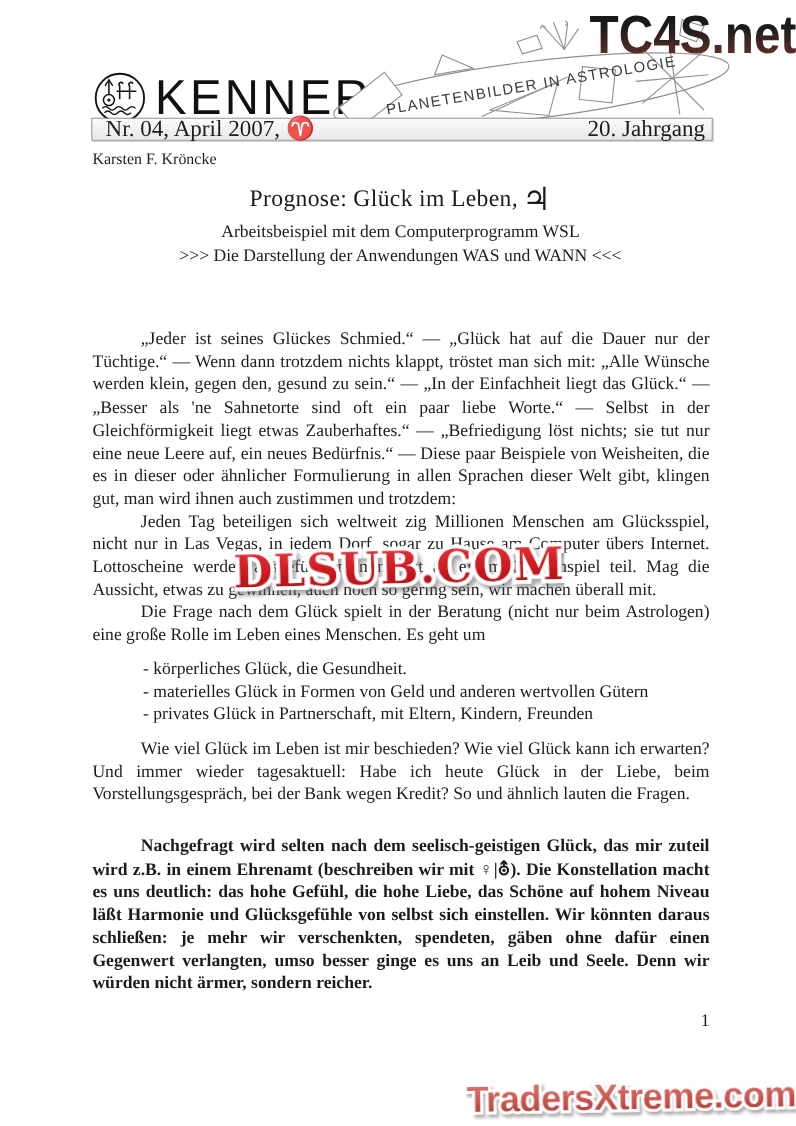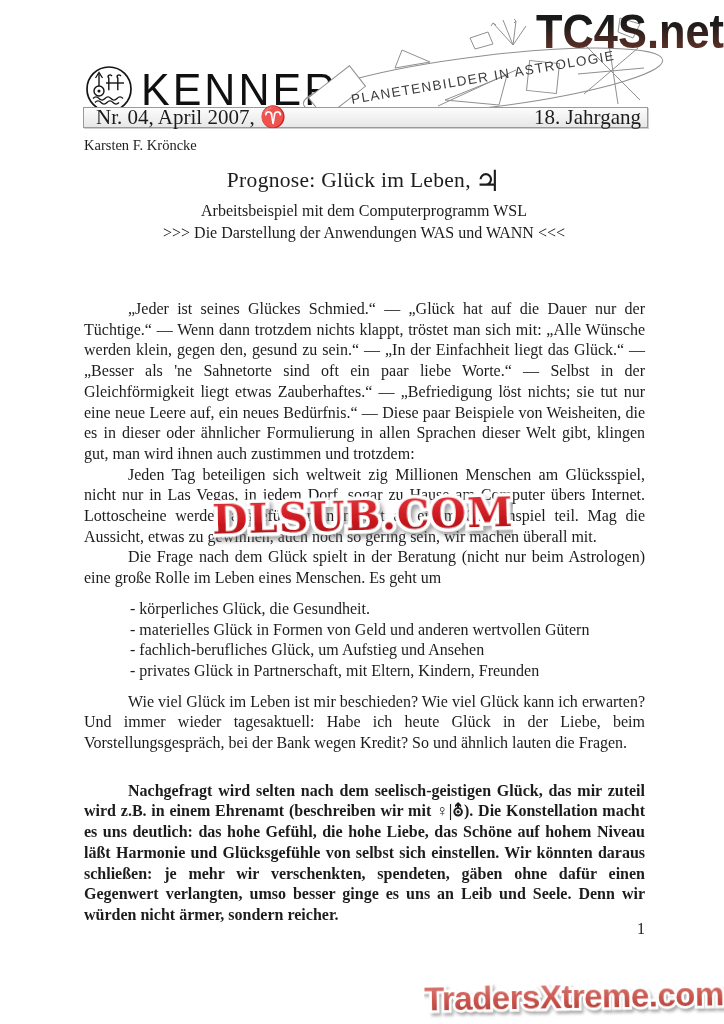--- a/index.html
+++ b/index.html
@@ -108,21 +108,21 @@
       <linearGradient id="tcgrad" x1="0" y1="0" x2="0" y2="1">
         <stop offset="0.35" stop-color="#1a1a1a"></stop>
         <stop offset="0.95" stop-color="#6f352a"></stop>
       </linearGradient>
     </defs>
     <text x="190" y="48" text-anchor="end" font-family="Liberation Sans, DejaVu Sans, sans-serif" font-weight="bold" font-size="49" textLength="188" lengthAdjust="spacingAndGlyphs" fill="url(#tcgrad)">TC4S.net</text>
   </svg>
 
   <div class="issue-bar">
     <span>Nr. 04, April 2007, ♈</span>
-    <span>18. Jahrgang</span>
+    <span>20. Jahrgang</span>
   </div>
 
   <div class="author">Karsten F. Kröncke</div>
 
   <div class="title-block">
     <h1 class="title"><span>Prognose: Glück im Leben,</span><span class="jupiter">♃</span></h1>
     <div class="subtitle">Arbeitsbeispiel mit dem Computerprogramm WSL</div>
     <div class="subtitle">&gt;&gt;&gt; Die Darstellung der Anwendungen WAS und WANN &lt;&lt;&lt;</div>
   </div>
 
@@ -130,21 +130,20 @@
     <div>
 
     <p class="para">„Jeder ist seines Glückes Schmied.“ — „Glück hat auf die Dauer nur der Tüchtige.“ — Wenn dann trotzdem nichts klappt, tröstet man sich mit: „Alle Wünsche werden klein, gegen den, gesund zu sein.“ — „In der Einfachheit liegt das Glück.“ — „Besser als 'ne Sahnetorte sind oft ein paar liebe Worte.“ — Selbst in der Gleichförmigkeit liegt etwas Zauberhaftes.“ — „Befriedigung löst nichts; sie tut nur eine neue Leere auf, ein neues Bedürfnis.“ — Diese paar Beispiele von Weisheiten, die es in dieser oder ähnlicher Formulierung in allen Sprachen dieser Welt gibt, klingen gut, man wird ihnen auch zustimmen und trotzdem:</p>
         <p class="para">Jeden Tag beteiligen sich weltweit zig Millionen Menschen am Glücksspiel, nicht nur in Las Vegas, in jedem Dorf, sogar zu Hause am Computer übers Internet. Lottoscheine werden ausgefüllt, man nimmt an einem Gewinnspiel teil. Mag die Aussicht, etwas zu gewinnen, auch noch so gering sein, wir machen überall mit.</p>
         <p class="para">Die Frage nach dem Glück spielt in der Beratung (nicht nur beim Astrologen) eine große Rolle im Leben eines Menschen. Es geht um</p>
       </div>
     <ul class="glueck-list">
 
     <li>- körperliches Glück, die Gesundheit.</li>
         <li>- materielles Glück in Formen von Geld und anderen wertvollen Gütern</li>
-        <li>- fachlich-berufliches Glück, um Aufstieg und Ansehen</li>
         <li>- privates Glück in Partnerschaft, mit Eltern, Kindern, Freunden</li>
       </ul>
     <div>
 
     <p class="para">Wie viel Glück im Leben ist mir beschieden? Wie viel Glück kann ich erwarten? Und immer wieder tagesaktuell: Habe ich heute Glück in der Liebe, beim Vorstellungsgespräch, bei der Bank wegen Kredit? So und ähnlich lauten die Fragen.</p>
       </div>
     <div>
 
     <p class="para para-final">Nachgefragt wird selten nach dem seelisch-geistigen Glück, das mir zuteil wird z.B. in einem Ehrenamt (beschreiben wir mit ♀|⛢). Die Konstellation macht es uns deutlich: das hohe Gefühl, die hohe Liebe, das Schöne auf hohem Niveau läßt Harmonie und Glücksgefühle von selbst sich einstellen. Wir könnten daraus schließen: je mehr wir verschenkten, spendeten, gäben ohne dafür einen Gegenwert verlangten, umso besser ginge es uns an Leib und Seele. Denn wir würden nicht ärmer, sondern reicher.</p>
       </div>

